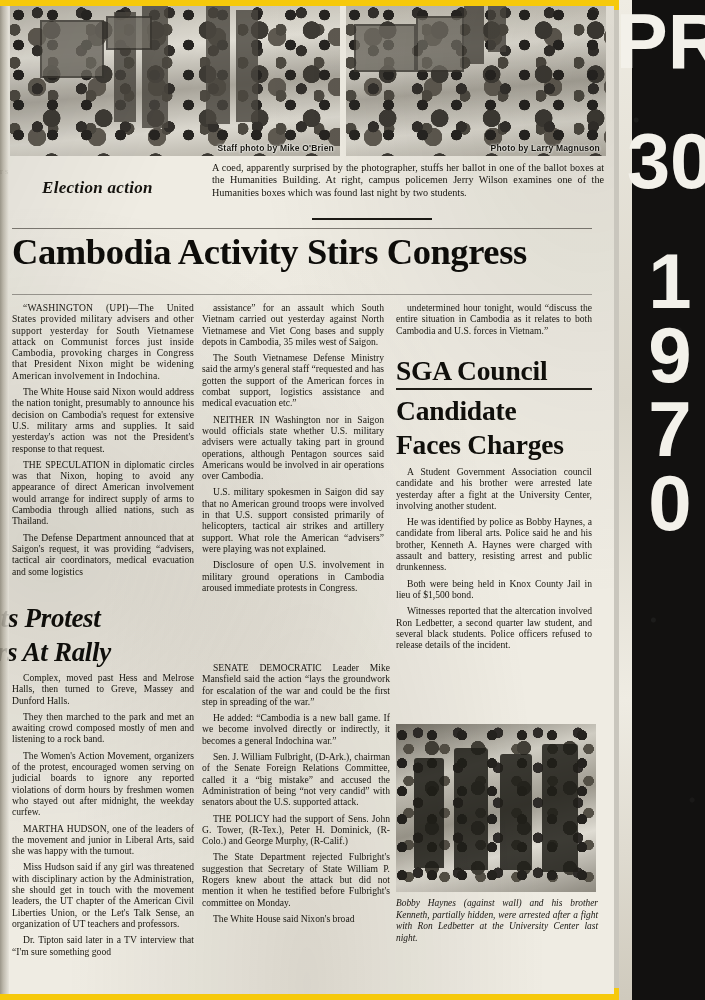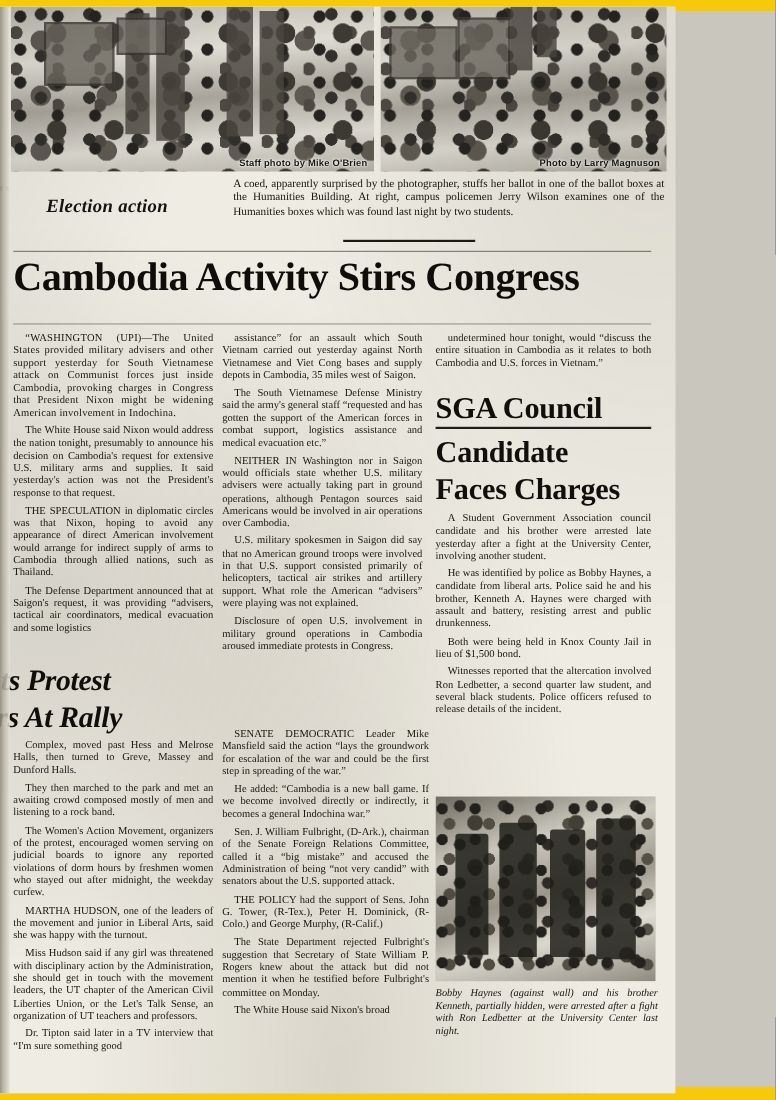--- a/index.html
+++ b/index.html
@@ -294,14 +294,25 @@
       <p class="sp">The Women's Action Movement, organizers of the protest, encouraged women serving on judicial boards to ignore any reported violations of dorm hours by freshmen women who stayed out after midnight, the weekday curfew.</p>
       <p class="sp">MARTHA HUDSON, one of the leaders of the movement and junior in Liberal Arts, said she was happy with the turnout.</p>
       <p class="sp">Miss Hudson said if any girl was threatened with disciplinary action by the Administration, she should get in touch with the movement leaders, the UT chapter of the American Civil Liberties Union, or the Let's Talk Sense, an organization of UT teachers and professors.</p>
       <p class="sp">Dr. Tipton said later in a TV interview that “I'm sure something good</p>
     </div>
 
     <div class="sliver">r s e d e x n e t d o to he he ial en to en</div>
 
   </div>
 
+  <div class="spine">
+    <div class="spine-gap"></div>
+    <div class="spine-date">
+      <div class="sd-pad"></div>
+      <span>PR</span>
+      <div class="sd-gap"></div>
+      <span>30</span>
+      <div class="sd-gap"></div>
+      <span>1<br>9<br>7<br>0</span>
+    </div>
+  </div>
 
 </div>
 
 </body></html>

